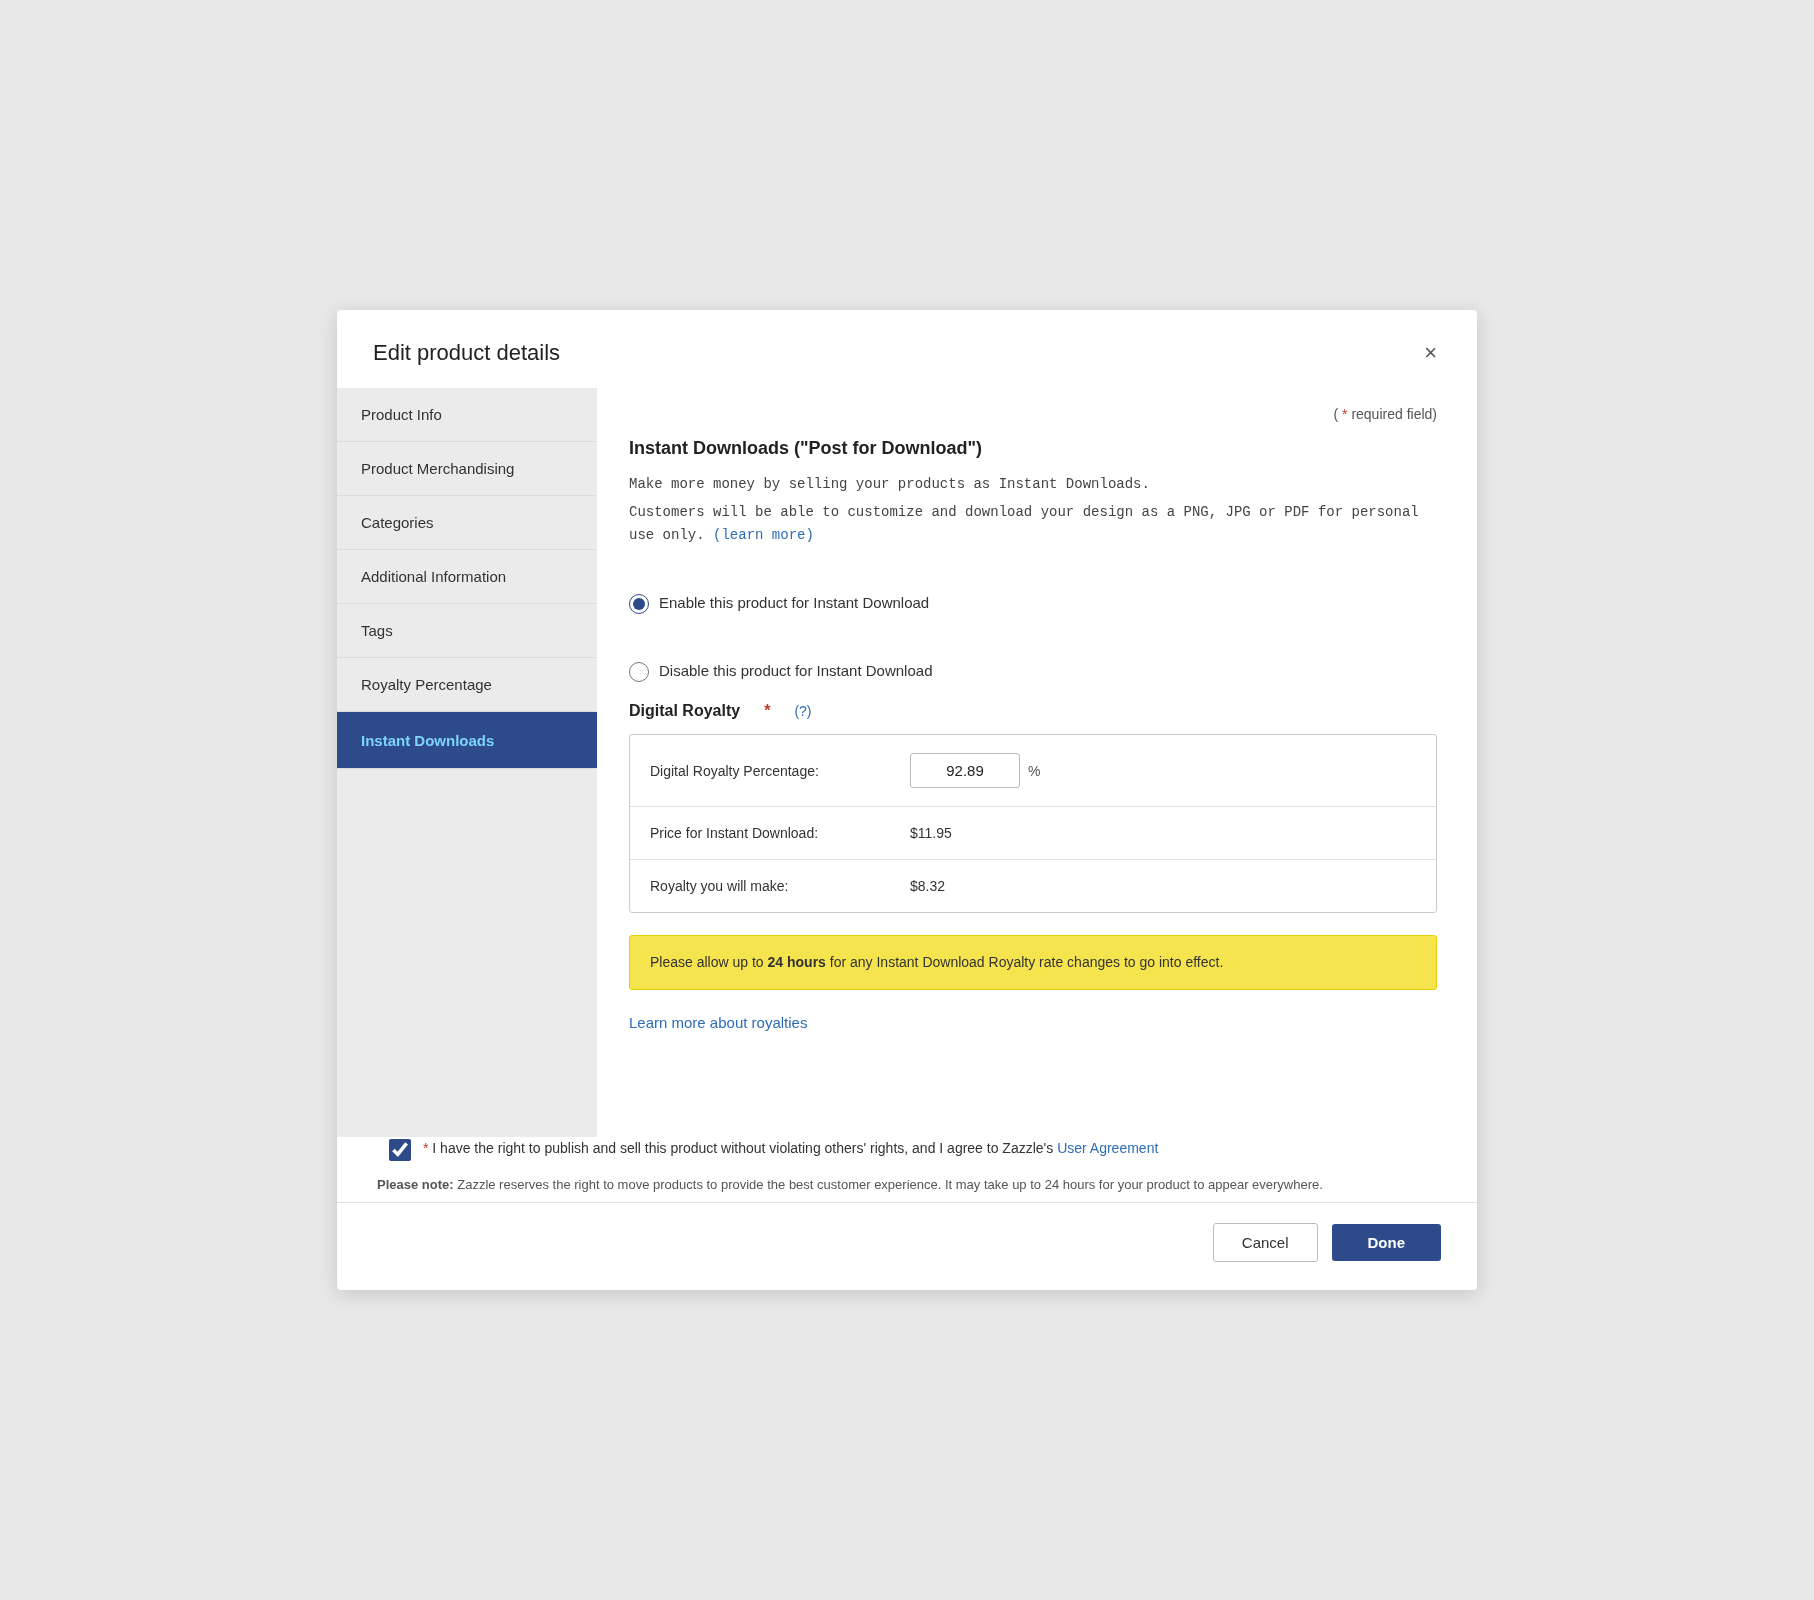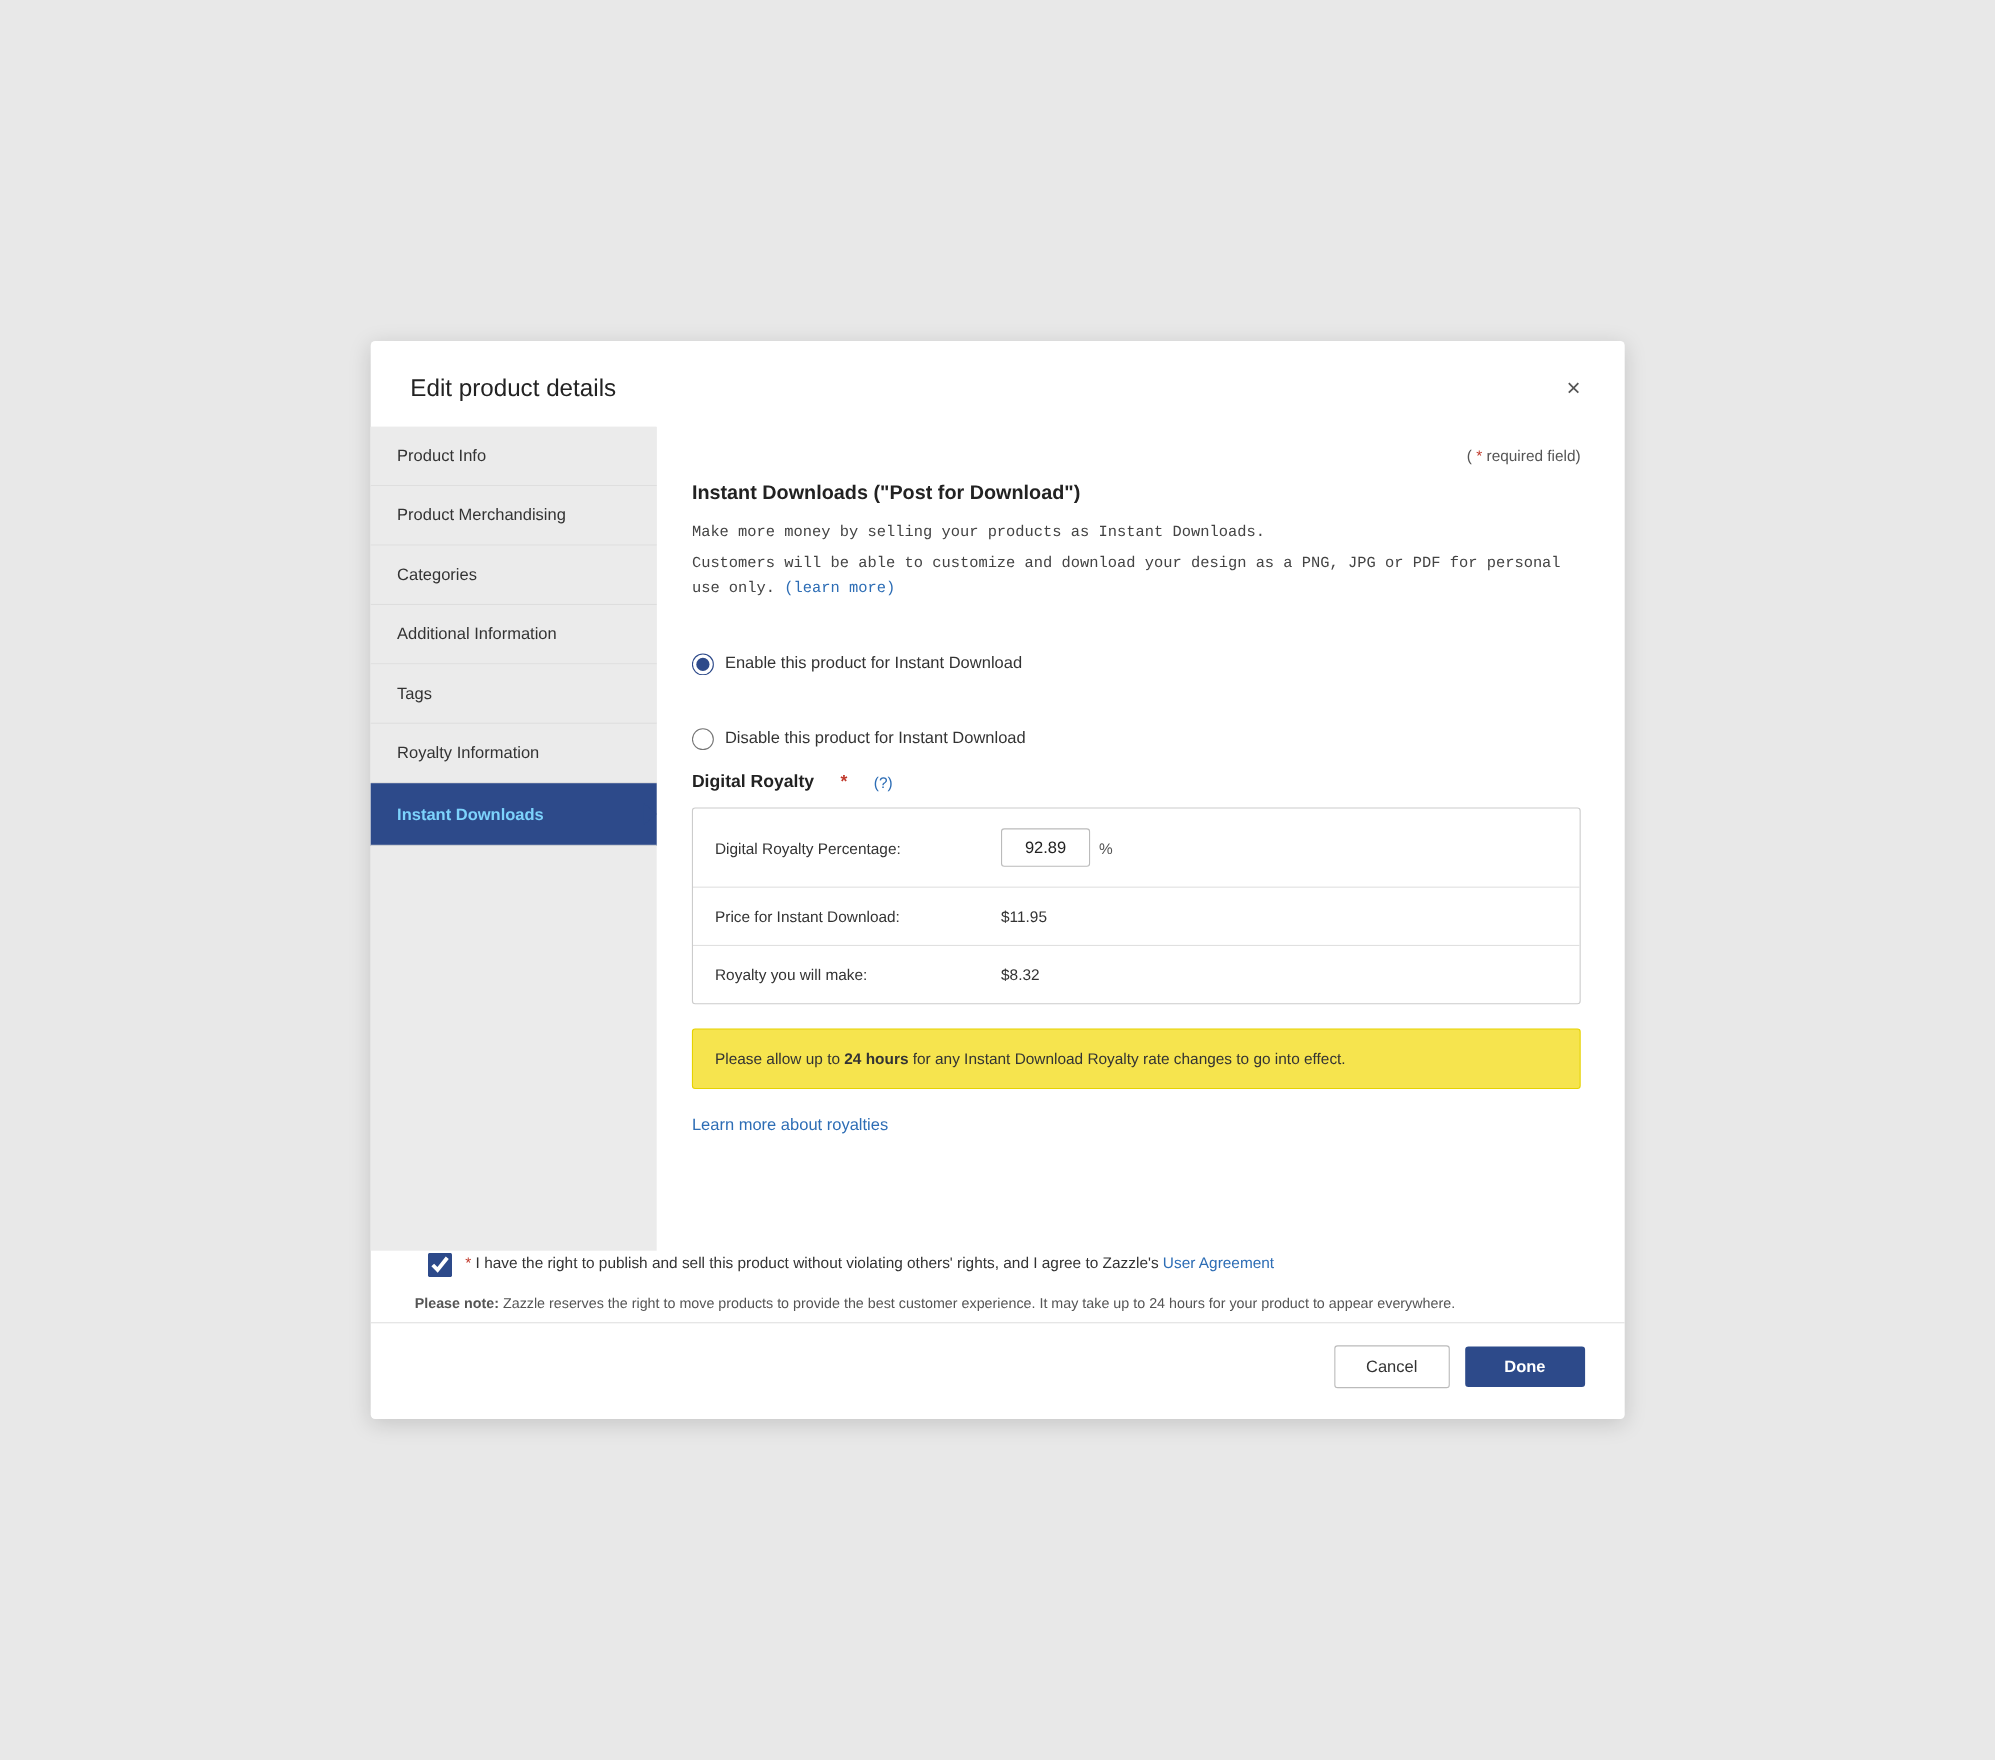--- a/index.html
+++ b/index.html
@@ -170,21 +170,21 @@
     .royalty-label {
       width: 260px;
       font-size: 14px;
       color: #333;
     }
     .royalty-input {
       border: 1px solid #bbb;
       border-radius: 3px;
       padding: 8px 12px;
       font-size: 15px;
-      width: 81px;
+      width: 110px;
       text-align: center;
       color: #222;
     }
     .royalty-unit {
       margin-left: 8px;
       font-size: 14px;
       color: #555;
     }
     .royalty-value {
       font-size: 14px;
@@ -289,21 +289,21 @@
       <div class="sidebar-item">
         <span>Categories</span>
       </div>
       <div class="sidebar-item">
         <span>Additional Information</span>
       </div>
       <div class="sidebar-item">
         <span>Tags</span>
       </div>
       <div class="sidebar-item">
-        <span>Royalty Information</span>
+        <span>Royalty Percentage</span>
       </div>
       <div class="sidebar-item active">
         <span>Instant Downloads</span>
       </div>
     </nav>
 
     <div class="main-content">
       <div class="required-note">
         <span>( <span class="asterisk">*</span> required field)</span>
       </div>

